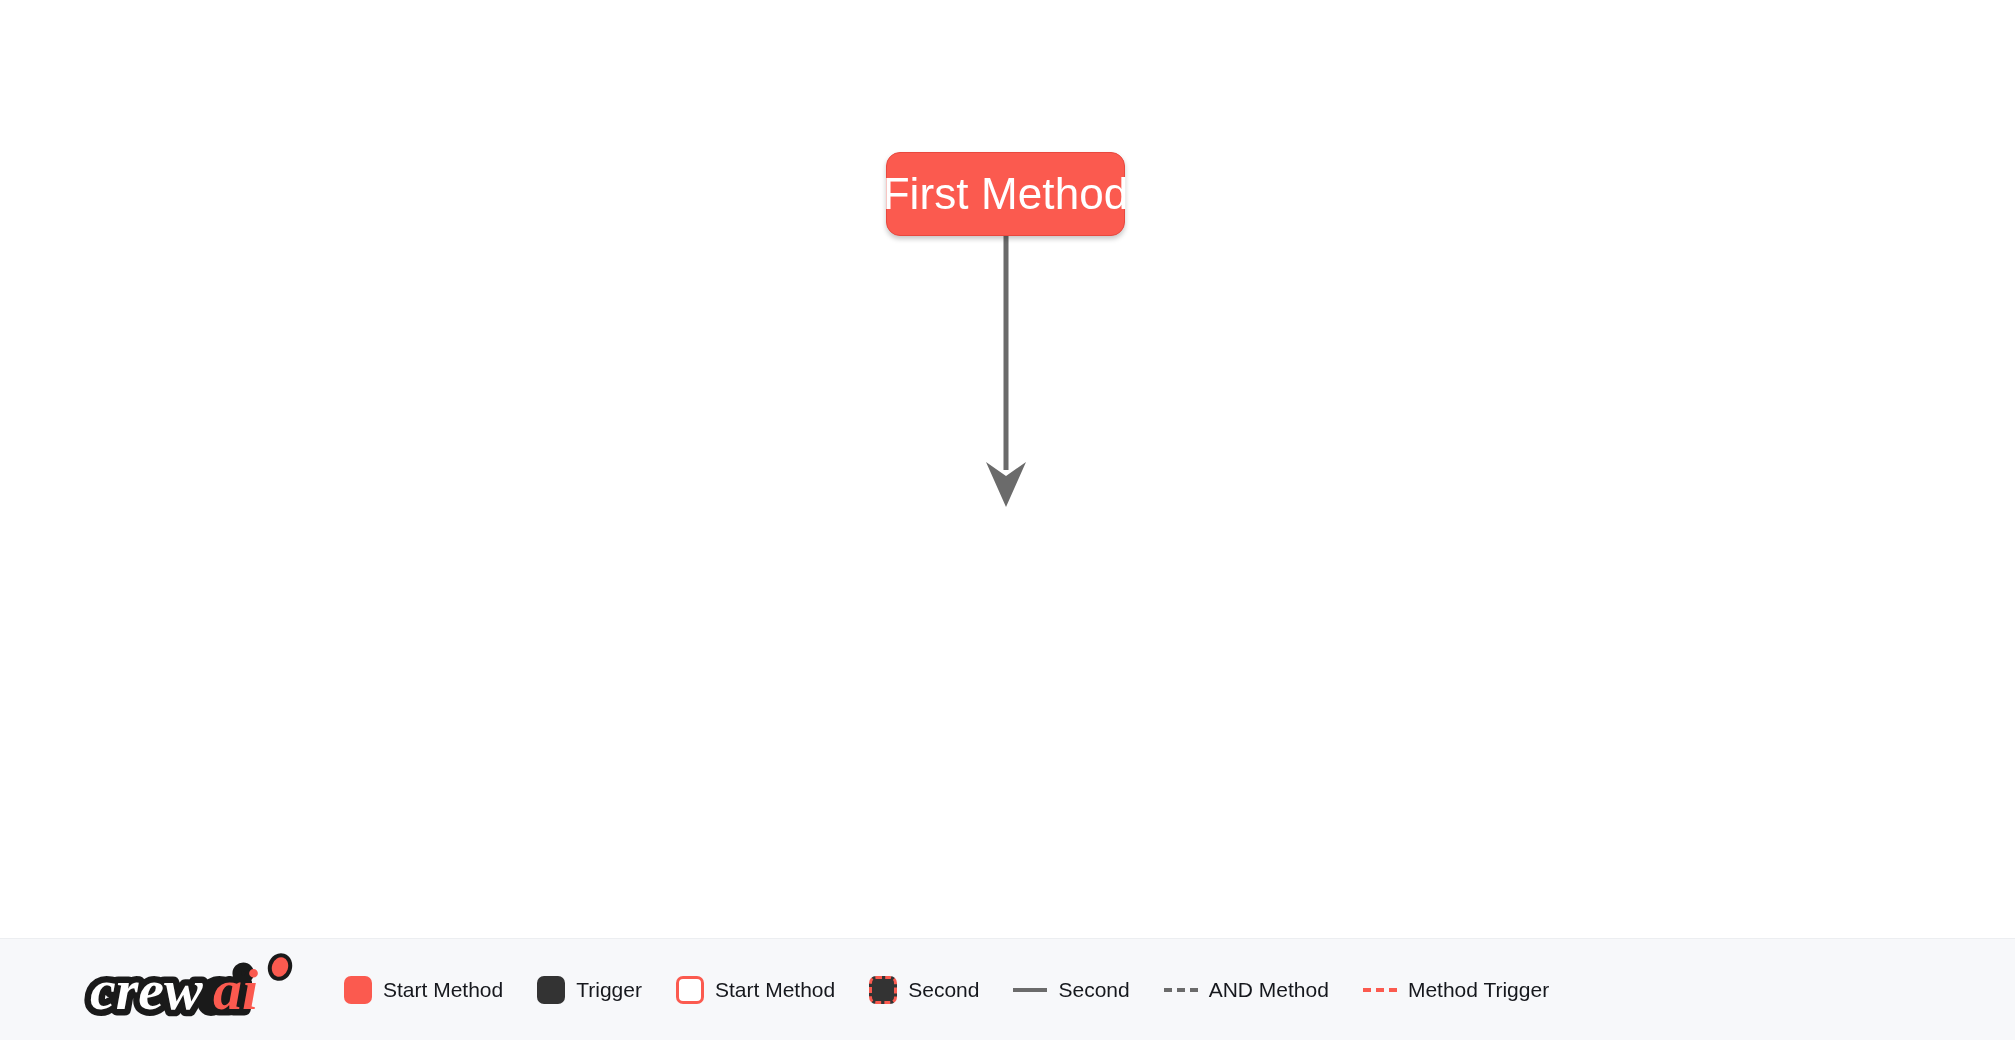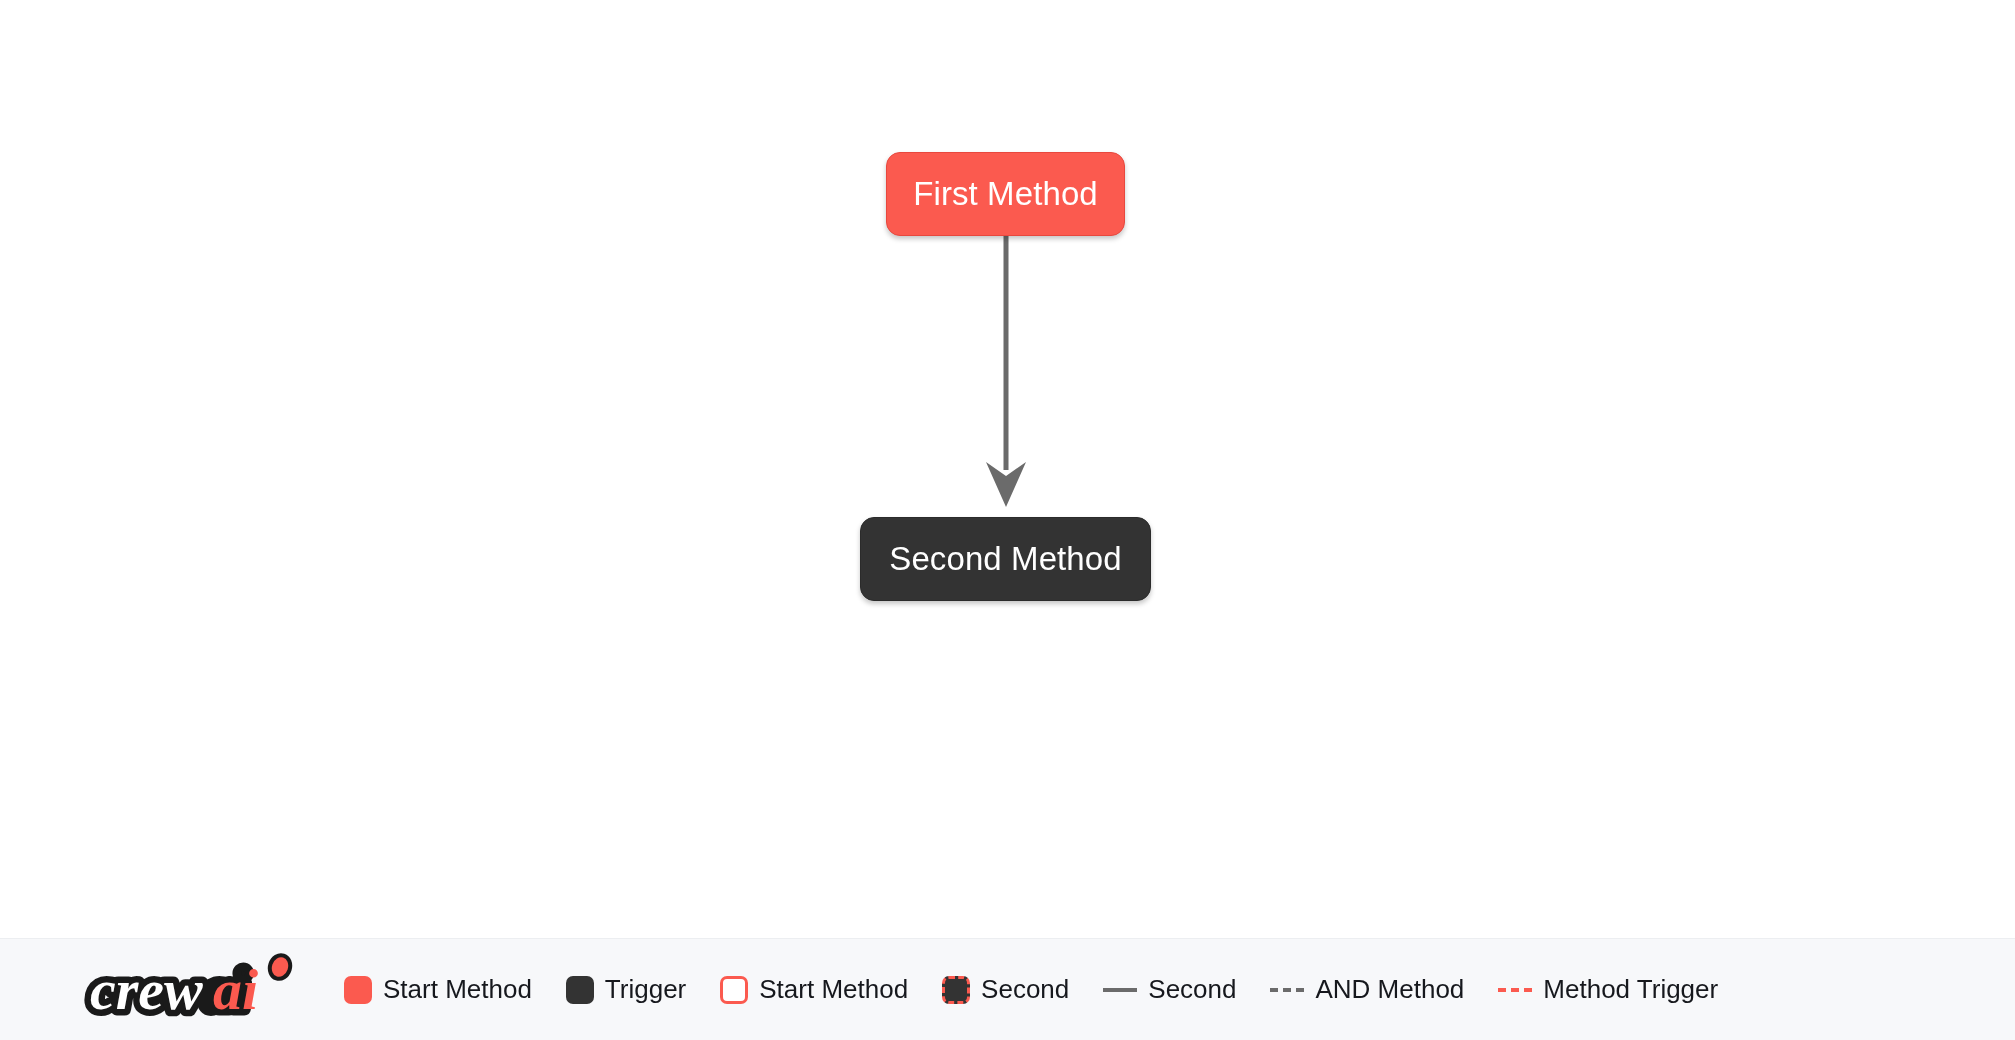--- a/index.html
+++ b/index.html
@@ -34,21 +34,21 @@
   }
 
   .flow-node {
     position: absolute;
     box-sizing: border-box;
     display: flex;
     align-items: center;
     justify-content: center;
     border-radius: 14px;
     color: #ffffff;
-    font-size: 33px;
+    font-size: 44px;
     font-weight: 400;
     letter-spacing: 0.1px;
     white-space: nowrap;
     box-shadow: 0 3px 5px rgba(0,0,0,0.22);
   }
   .node-start {
     background: #fb5a4f;
     border: 1px solid #e8483e;
   }
   .node-method {
@@ -93,21 +93,21 @@
     display: flex;
     align-items: center;
   }
   .legend-item {
     display: flex;
     align-items: center;
     margin-right: 34px;
   }
   .legend-item:last-child { margin-right: 0; }
   .legend-label {
-    font-size: 26px;
+    font-size: 21px;
     color: #16181d;
     margin-left: 11px;
     white-space: nowrap;
   }
   .swatch {
     width: 28px;
     height: 28px;
     border-radius: 7px;
     box-sizing: border-box;
     flex: 0 0 auto;
@@ -149,23 +149,20 @@
     <g>
       <line x1="1006" y1="236" x2="1006" y2="470" stroke="#6b6b6b" stroke-width="5"></line>
       <path d="M 986 462 L 1006 507 L 1026 462 L 1006 476 Z" fill="#6b6b6b"></path>
     </g>
   </svg>
 
   <div class="flow-node node-start" id="node-first-method">
     <span>First Method</span>
   </div>
 
-  <div class="flow-node node-method" id="node-second-method">
-    <span>Second Method</span>
-  </div>
 
 </div>
 
 <div id="legend-bar">
 
   <svg id="brand-logo" viewBox="0 0 222 74">
     <g font-family="'Liberation Serif', 'DejaVu Serif', serif" font-size="58" font-weight="bold" font-style="italic">
 
       <text x="6" y="56" stroke="#1a1a1a" stroke-width="13" stroke-linejoin="round" fill="#1a1a1a">crewai</text>
 

